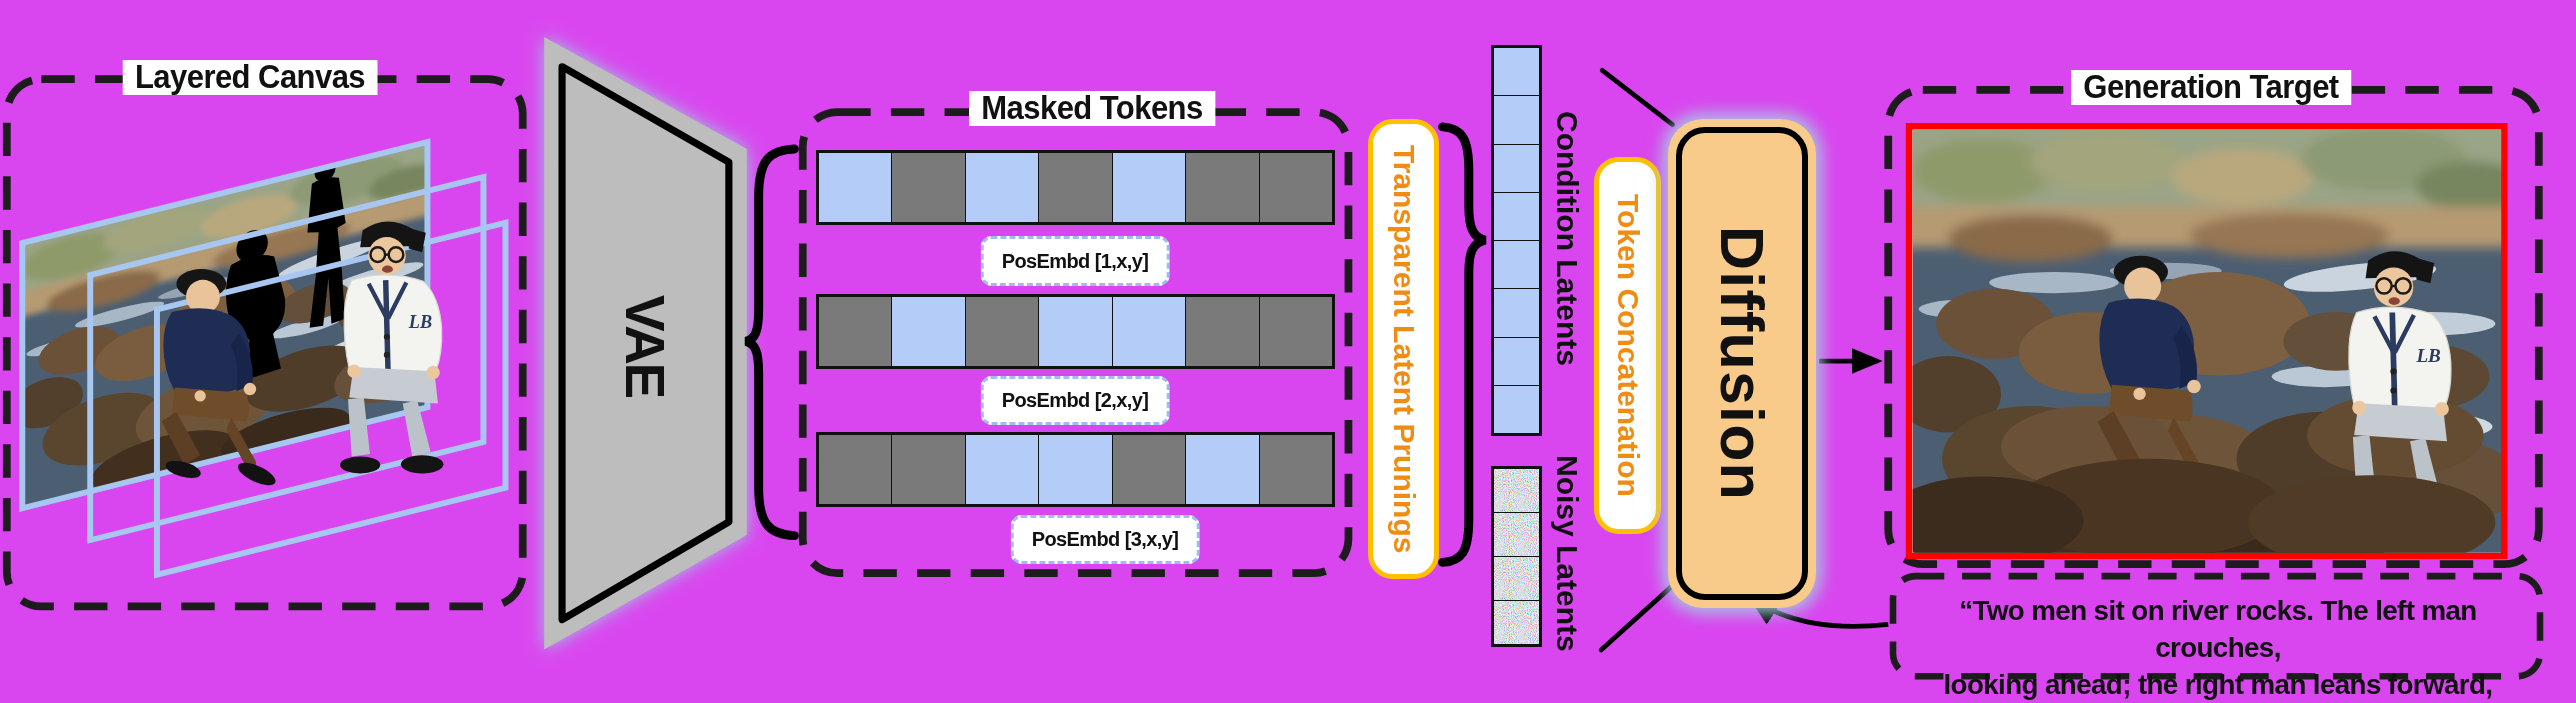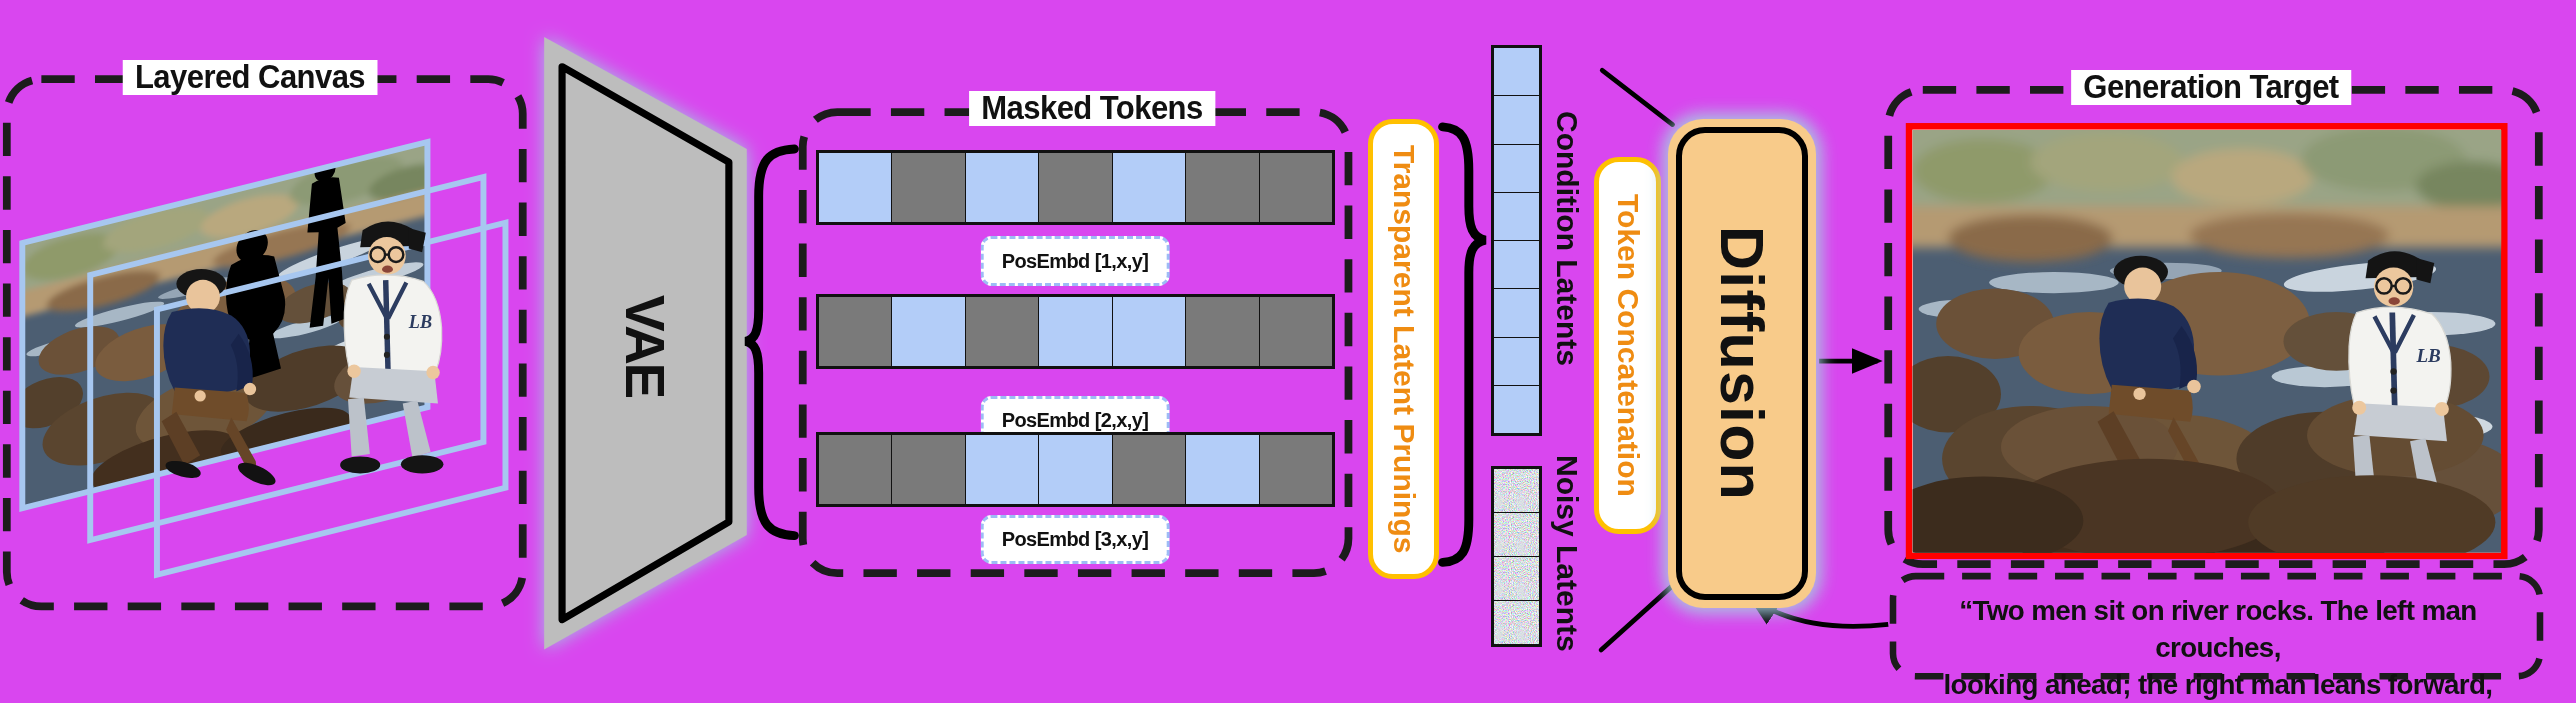--- a/index.html
+++ b/index.html
@@ -233,32 +233,32 @@
 
   <div class="tok-row" style="left:816px;top:294px;width:519px;height:75px;">
       <div class="cell gray"></div>
       <div class="cell blue"></div>
       <div class="cell gray"></div>
       <div class="cell blue"></div>
       <div class="cell blue"></div>
       <div class="cell gray"></div>
       <div class="cell gray"></div>
     </div>
-  <div class="pos-embd" style="left:1075px;top:396px;height:49px;">PosEmbd [2,x,y]</div>
+  <div class="pos-embd" style="left:1075px;top:376px;height:49px;">PosEmbd [2,x,y]</div>
 
   <div class="tok-row" style="left:816px;top:432px;width:519px;height:75px;">
       <div class="cell gray"></div>
       <div class="cell gray"></div>
       <div class="cell blue"></div>
       <div class="cell blue"></div>
       <div class="cell gray"></div>
       <div class="cell blue"></div>
       <div class="cell gray"></div>
     </div>
-  <div class="pos-embd" style="left:1075px;top:515px;height:49px;">PosEmbd [3,x,y]</div>
+  <div class="pos-embd" style="left:1105px;top:515px;height:49px;">PosEmbd [3,x,y]</div>
 
   <div class="ybox" style="left:1368px;top:119px;width:71px;height:460px;">
     <span class="vtext">Transparent Latent Prunings</span>
   </div>
 
   <div class="lat-col" style="left:1491px;top:45px;width:51px;height:391px;">
       <div class="lcell blue"></div>
       <div class="lcell blue"></div>
       <div class="lcell blue"></div>
       <div class="lcell blue"></div>

